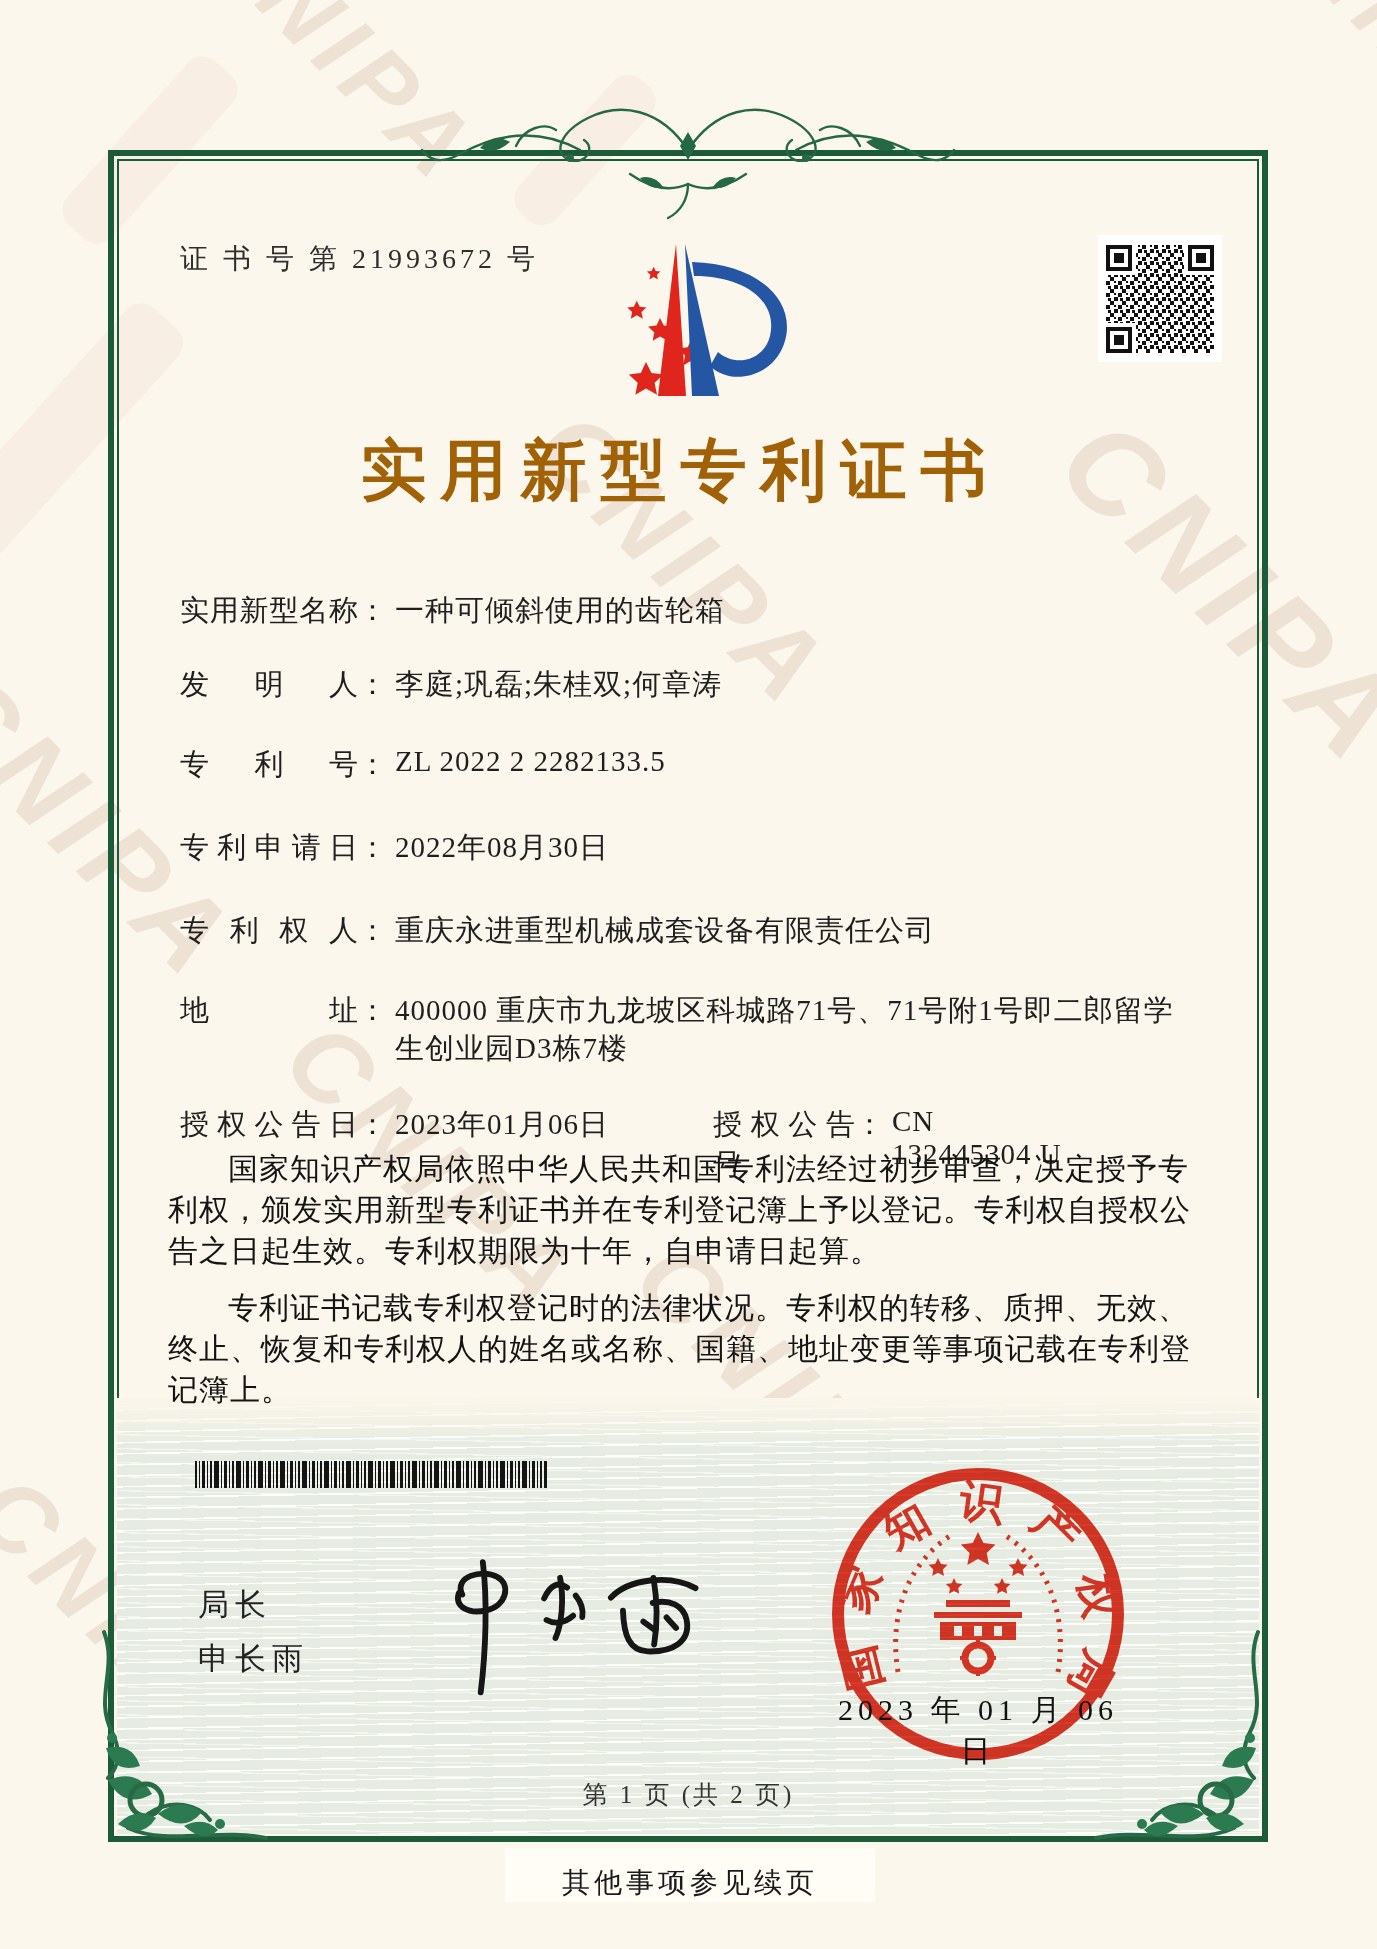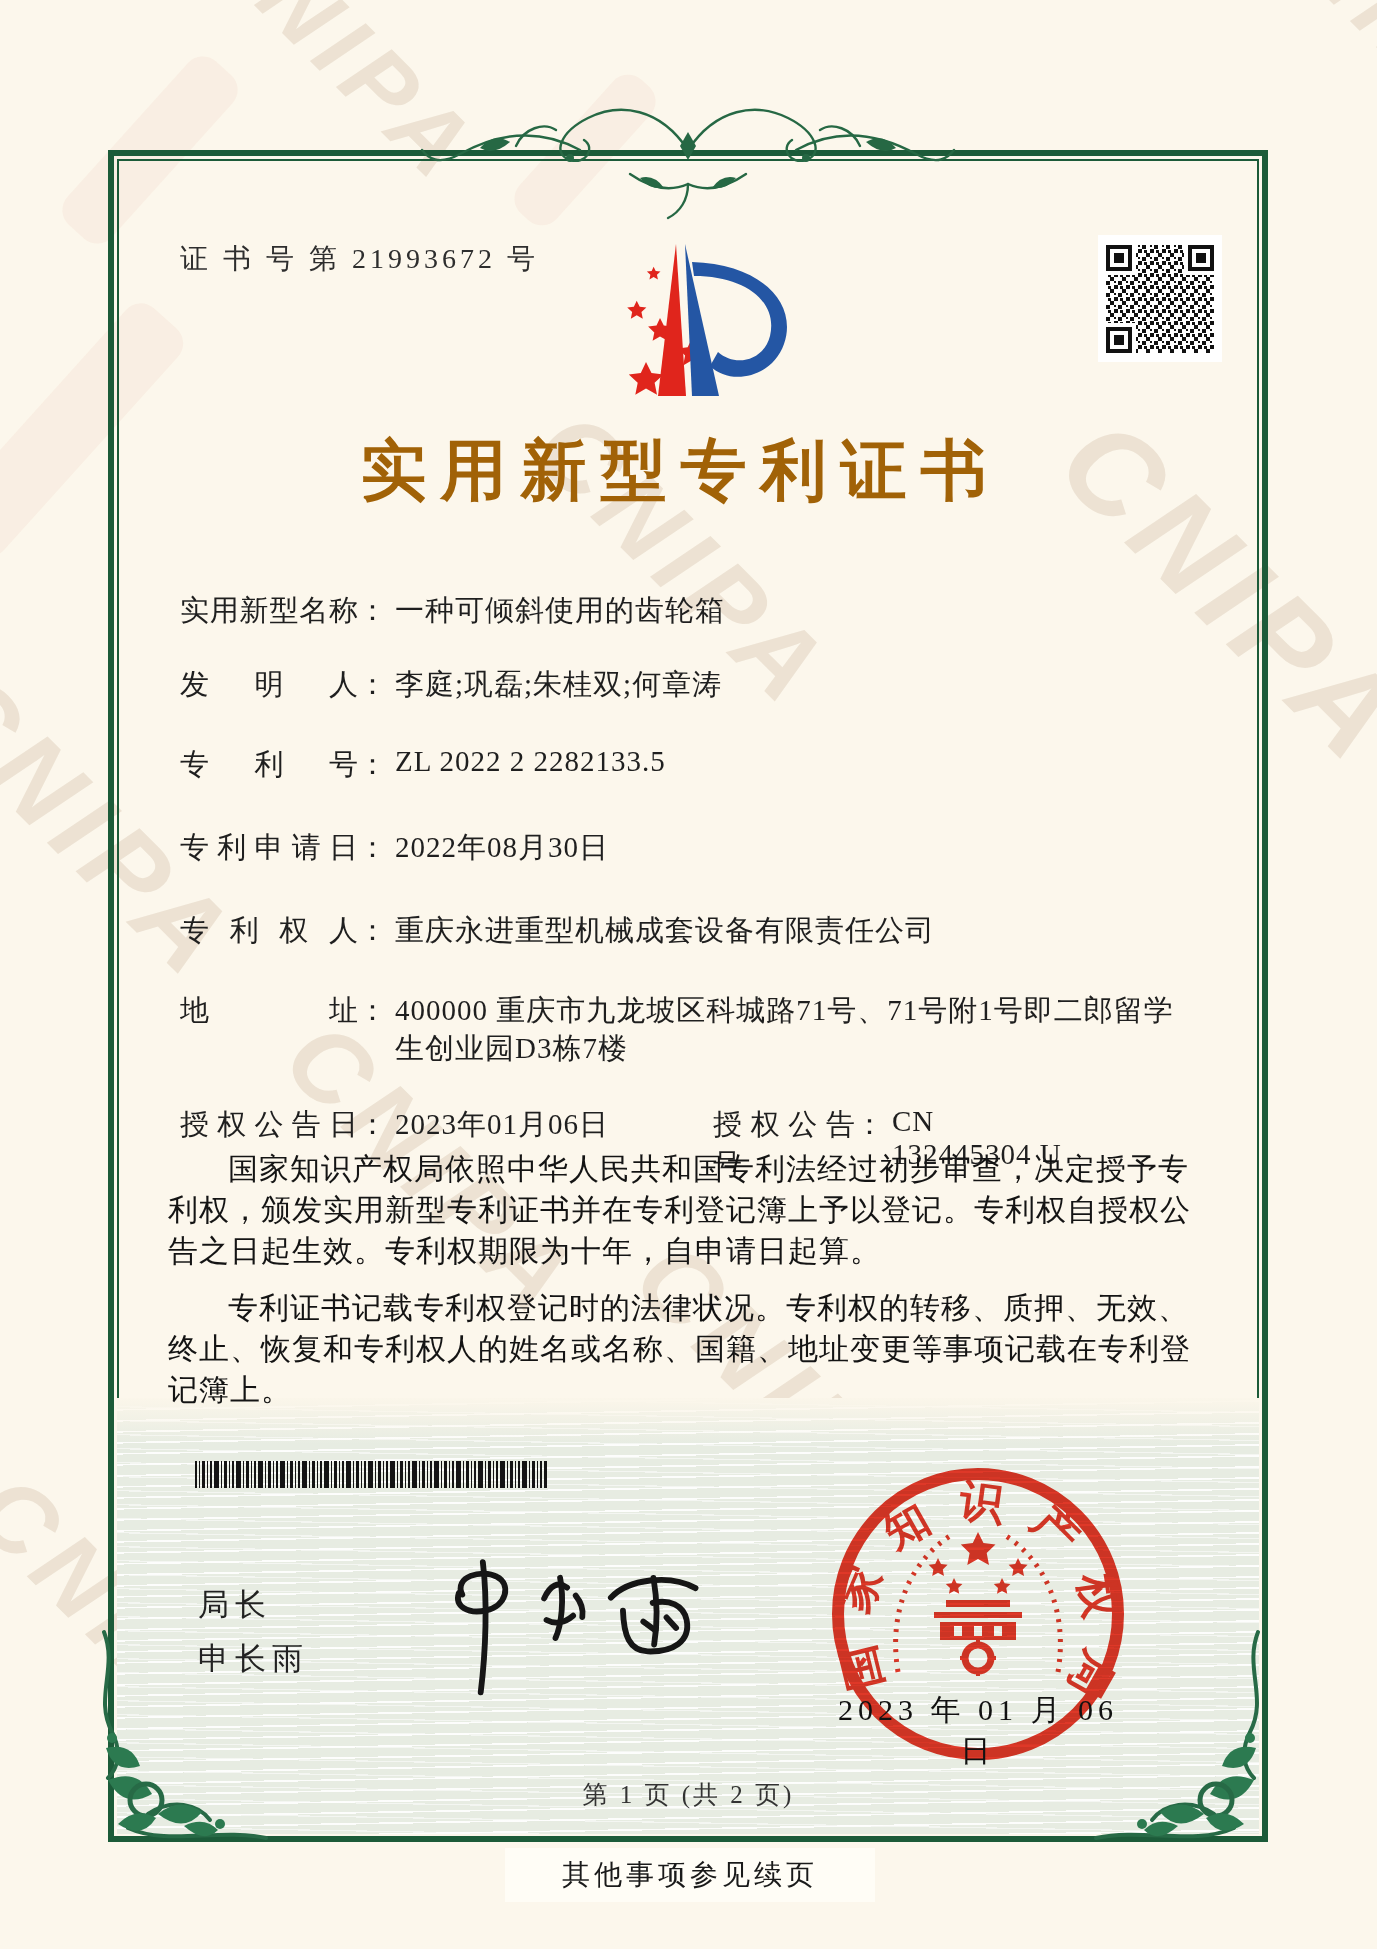--- a/index.html
+++ b/index.html
@@ -53,21 +53,21 @@
              font-family:"Liberation Sans","DejaVu Sans",sans-serif;color:#222;z-index:3;}
   .signname{position:absolute;left:198px;top:1638px;font-size:31px;letter-spacing:6px;
             font-family:"Liberation Sans","DejaVu Sans",sans-serif;color:#222;z-index:3;}
   .sig{position:absolute;left:405px;top:1548px;z-index:3;}
   .seal{position:absolute;left:828px;top:1462px;z-index:4;opacity:0.94;mix-blend-mode:multiply;}
   .sealdate{position:absolute;left:828px;top:1690px;width:300px;text-align:center;
             font-size:30px;letter-spacing:5px;color:#111;z-index:5;}
   .pageinfo{position:absolute;left:0;top:1778px;width:1377px;text-align:center;
             font-size:25px;letter-spacing:3px;color:#333;z-index:3;}
   .notebox{position:absolute;left:505px;top:1848px;width:370px;height:54px;background:#fffdf6;z-index:3;
-           display:flex;align-items:center;justify-content:center;}
+           display:flex;align-items:flex-end;justify-content:center;}
   .note{font-size:28px;letter-spacing:4px;color:#1a1a1a;}
 
   .orn{position:absolute;z-index:3;}
 </style>
 </head>
 <body>
 
 <div id="page">
 
   <div class="pinkstreak" style="left:30px;top:280px;width:70px;height:300px;"></div>

